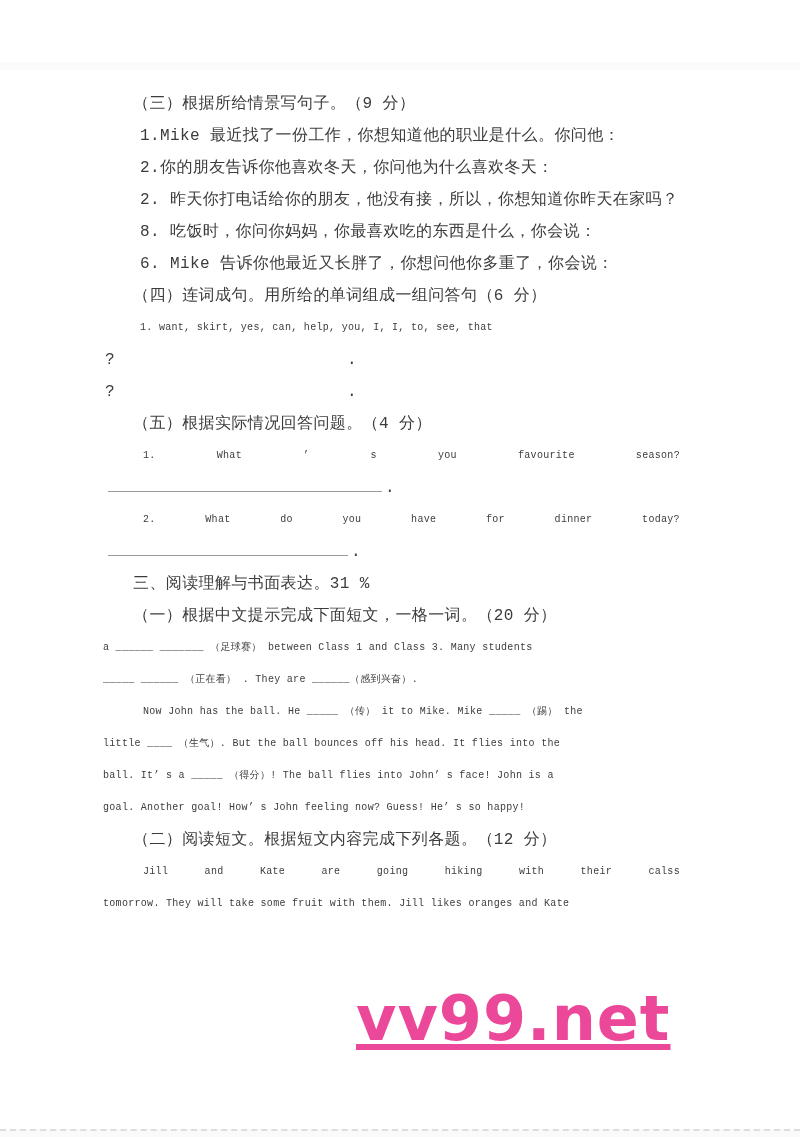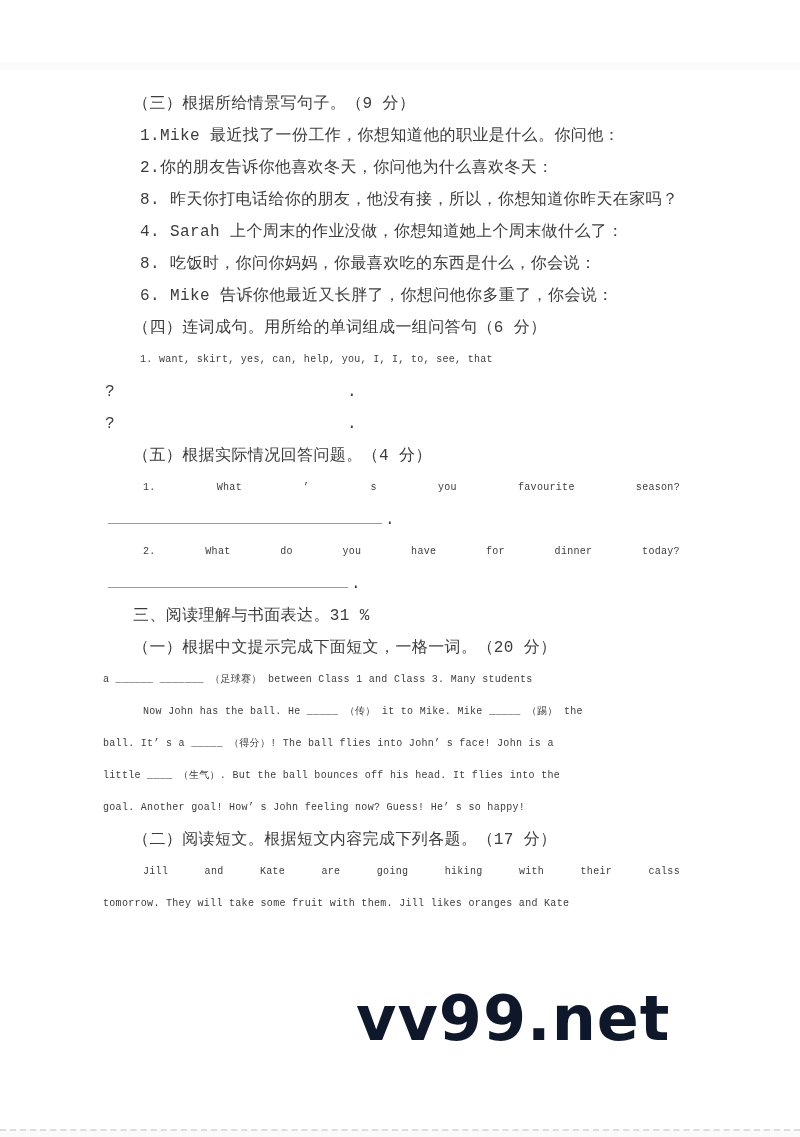--- a/index.html
+++ b/index.html
@@ -6,21 +6,21 @@
   body{
     width:800px;height:1137px;overflow:hidden;position:relative;
     background:#ffffff;
     font-family:"Liberation Mono","DejaVu Sans Mono",monospace;
     color:#3c3c3c;
   }
   .top-band{position:absolute;top:62px;left:0;width:800px;height:8px;background:#fbfbfb;}
   .watermark{
     position:absolute;left:356px;top:982px;z-index:0;
     font-family:"DejaVu Sans",sans-serif;font-weight:bold;
-    font-size:62px;letter-spacing:1px;color:#0f172a;user-select:none;
+    font-size:62px;letter-spacing:1px;color:#ec4899;user-select:none;text-decoration:underline;
   }
   .page{position:absolute;top:88px;left:103px;width:600px;z-index:1;}
   .line{
     display:block;height:32px;line-height:32px;white-space:nowrap;
     font-size:16px;letter-spacing:0.4px;
   }
   .line.en{font-size:10px;letter-spacing:0.3px;}
   .k-h{padding-left:30px;}
   .k-i{padding-left:37px;}
   .k-pi{padding-left:40px;}
@@ -39,22 +39,21 @@
 <body>
 
 <div class="top-band"></div>
 
 <div class="watermark">vv99.net</div>
 
 <div class="page">
     <div class="line k-h">（三）根据所给情景写句子。（9 分）</div>
     <div class="line k-i">1.Mike 最近找了一份工作，你想知道他的职业是什么。你问他：</div>
     <div class="line k-i">2.你的朋友告诉你他喜欢冬天，你问他为什么喜欢冬天：</div>
-    <div class="line k-i">8. 昨天你打电话给你的朋友，他没有接，所以，你想知道你昨天在家吗？</div>
-    <div class="line k-i">4. Sarah 上个周末的作业没做，你想知道她上个周末做什么了：</div>
+    <div class="line k-i">2. 昨天你打电话给你的朋友，他没有接，所以，你想知道你昨天在家吗？</div>
     <div class="line k-i">8. 吃饭时，你问你妈妈，你最喜欢吃的东西是什么，你会说：</div>
     <div class="line k-i">6. Mike 告诉你他最近又长胖了，你想问他你多重了，你会说：</div>
     <div class="line k-h">（四）连词成句。用所给的单词组成一组问答句（6 分）</div>
     <div class="line k-i en">1. want, skirt, yes, can, help, you, I, I, to, see, that</div>
     <div class="line k-q">
       <span>?</span>
       <span>.</span>
     </div>
     <div class="line k-q">
       <span>?</span>
@@ -78,25 +77,26 @@
       <span>you</span>
       <span>have</span>
       <span>for</span>
       <span>dinner</span>
       <span>today?</span>
     </div>
     <div class="line k-u"><span class="ul-blank" style="width: 240px;"></span><span class="period">.</span></div>
     <div class="line k-h">三、阅读理解与书面表达。31 %</div>
     <div class="line k-h">（一）根据中文提示完成下面短文，一格一词。（20 分）</div>
     <div class="line k-p en">a ______ _______ （足球赛） between Class 1 and Class 3. Many students</div>
+    <div class="line k-p en">_____ ______ （正在看） . They are ______（感到兴奋）.</div>
     <div class="line k-pi en">Now John has the ball. He _____ （传） it to Mike. Mike _____ （踢） the</div>
+    <div class="line k-p en">little ____ （生气）. But the ball bounces off his head. It flies into the</div>
     <div class="line k-p en">ball. It’ s a _____ （得分）! The ball flies into John’ s face! John is a</div>
-    <div class="line k-p en">little ____ （生气）. But the ball bounces off his head. It flies into the</div>
     <div class="line k-p en">goal. Another goal! How’ s John feeling now? Guess! He’ s so happy!</div>
-    <div class="line k-h">（二）阅读短文。根据短文内容完成下列各题。（17 分）</div>
+    <div class="line k-h">（二）阅读短文。根据短文内容完成下列各题。（12 分）</div>
     <div class="line k-s en">
       <span>Jill</span>
       <span>and</span>
       <span>Kate</span>
       <span>are</span>
       <span>going</span>
       <span>hiking</span>
       <span>with</span>
       <span>their</span>
       <span>calss</span>

